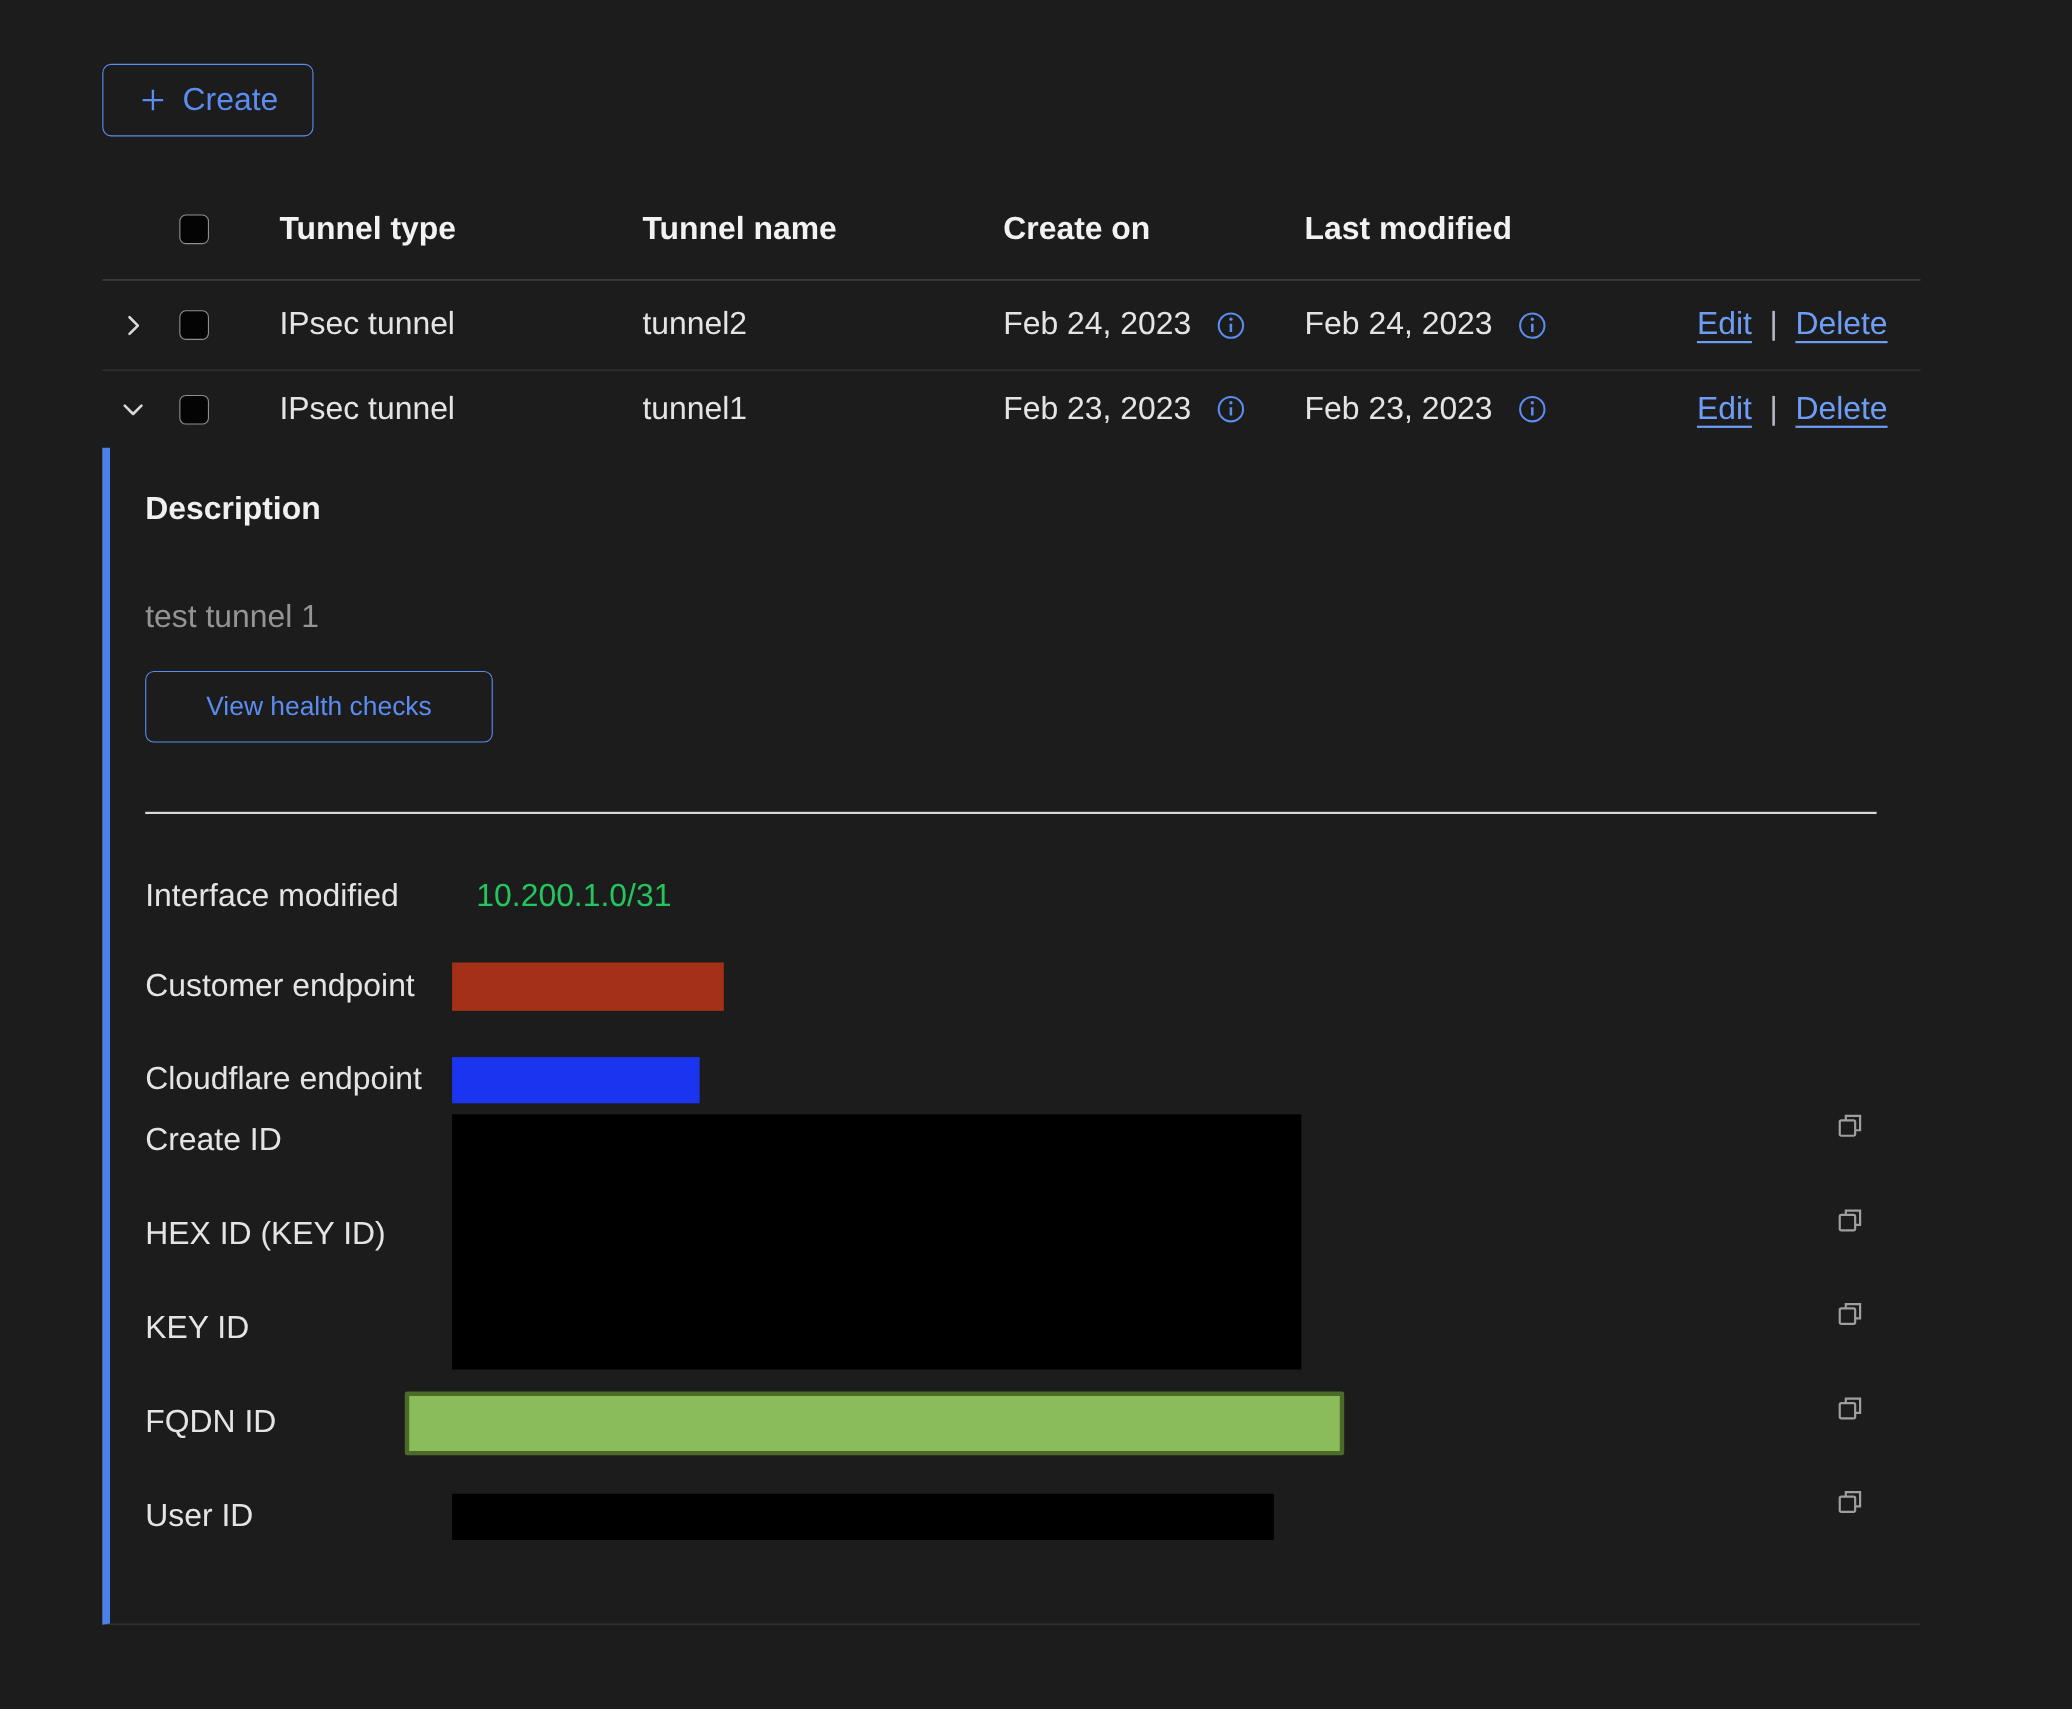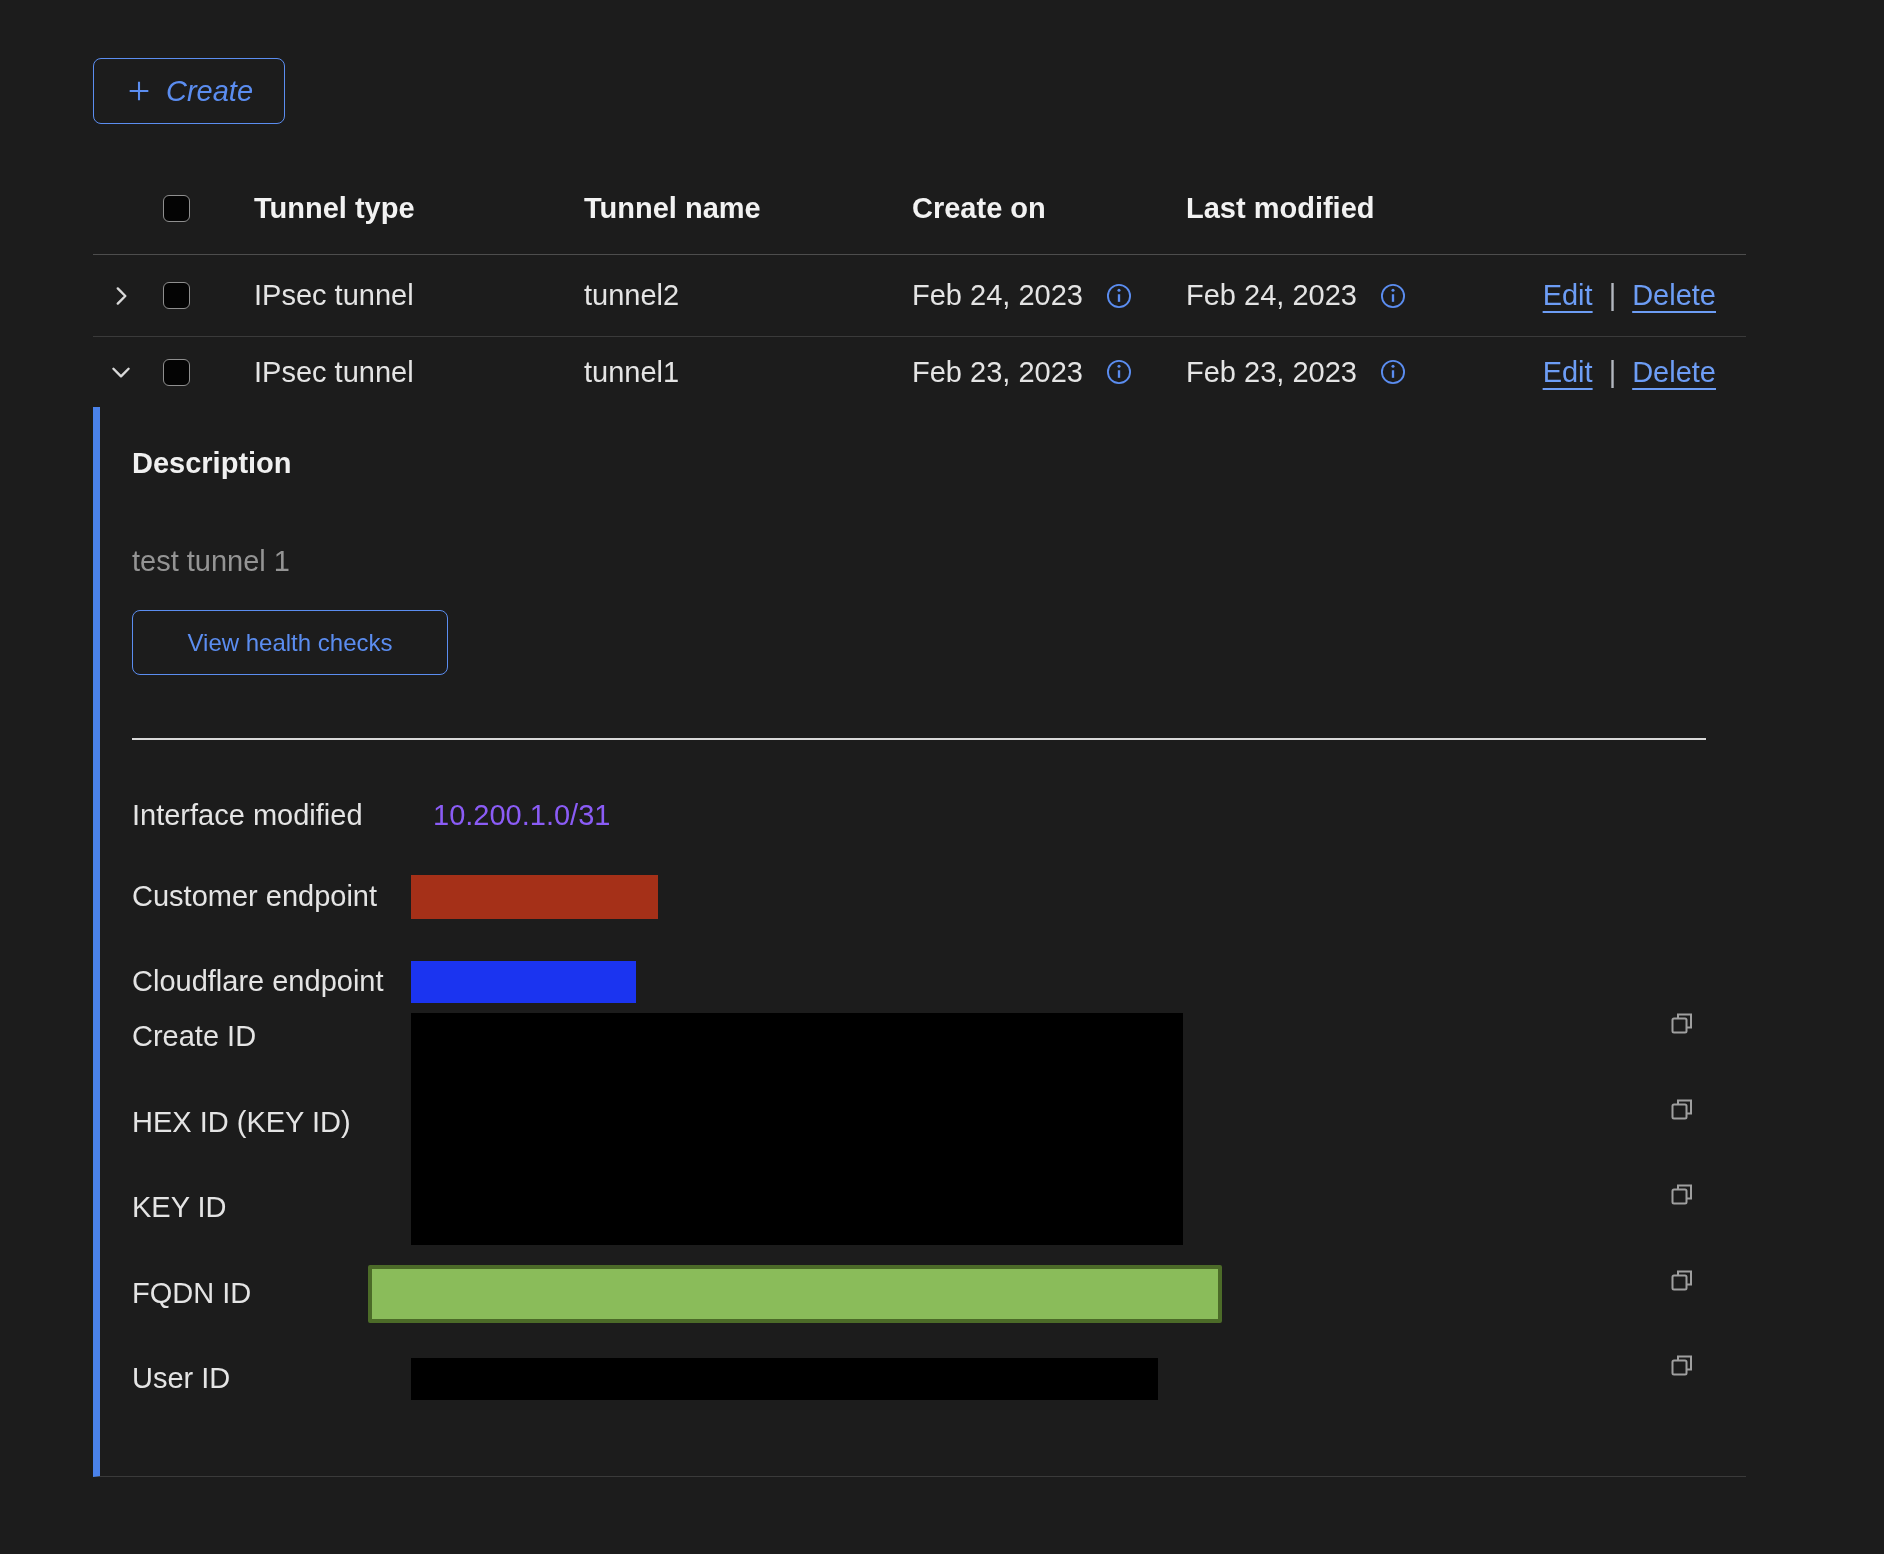--- a/index.html
+++ b/index.html
@@ -8,21 +8,21 @@
     position:relative; width:1884px; height:1554px;
     background:#1c1c1c; overflow:hidden;
     font-family:"Liberation Sans", sans-serif;
     color:#e4e4e4; font-size:29px;
   }
   
   .create-btn{
     position:absolute; left:93px; top:58px; width:192px; height:66px;
     display:flex; align-items:center; justify-content:center; gap:13px;
     background:transparent; border:1.5px solid #5b8df0; border-radius:8px;
-    color:#5b8df0; font-size:29px; font-family:inherit; cursor:pointer;font-style:italic;
+    color:#5b8df0; font-size:29px; font-family:inherit; cursor:pointer;
   }
   
   .table{ position:absolute; left:93px; top:163px; width:1653px; }
   .trow{ display:flex; align-items:center; }
   .thead{ height:92px; border-bottom:1px solid #4d4d4d; font-weight:700; color:#f2f2f2; }
   .tr1{ height:82px; border-bottom:1px solid #3a3a3a; }
   .tr2{ height:70px; }
   .c-chevron{ width:70px; padding-left:15px; display:flex; align-items:center; }
   .c-check{ width:65px; display:flex; align-items:center; }
   .c-type{ width:330px;margin-left:26px; }
@@ -46,21 +46,21 @@
   .section-title{ left:32px; top:40px; font-weight:600; color:#f0f0f0; }
   .desc-value{ left:32px; top:138px; color:#949494; }
   .health-btn{
     left:32px; top:203px; width:316px; height:65px;
     display:flex; align-items:center; justify-content:center;
     background:transparent; border:1.5px solid #5b8df0; border-radius:8px;
     color:#5b8df0; font-size:24px; font-family:inherit; cursor:pointer;
   }
   .divider{ left:32px; top:331px; width:1574px; height:2px; background:#d8d8d8; }
   .flabel{ left:32px; color:#e4e4e4; }
-  .fvalue{ left:333px; color:#8b5cf6; }
+  .fvalue{ left:333px; color:#22c55e; }
   .redact{ position:absolute; }
   .redact-red{ left:311px; top:468px; width:247px; height:44px; background:#a53018; }
   .redact-blue{ left:311px; top:554px; width:225px; height:42px; background:#1b34f0; }
   .redact-black-big{ left:311px; top:606px; width:772px; height:232px; background:#000; }
   .redact-green{ left:268px; top:858px; width:854px; height:58px; background:#8abc5a; border:4px solid #4c6b28; border-radius:2px; }
   .redact-black-user{ left:311px; top:951px; width:747px; height:42px; background:#000; }
   .copy{ left:1568px; width:28px; height:28px; display:flex; cursor:pointer; }
 </style>
 </head>
 <body>

